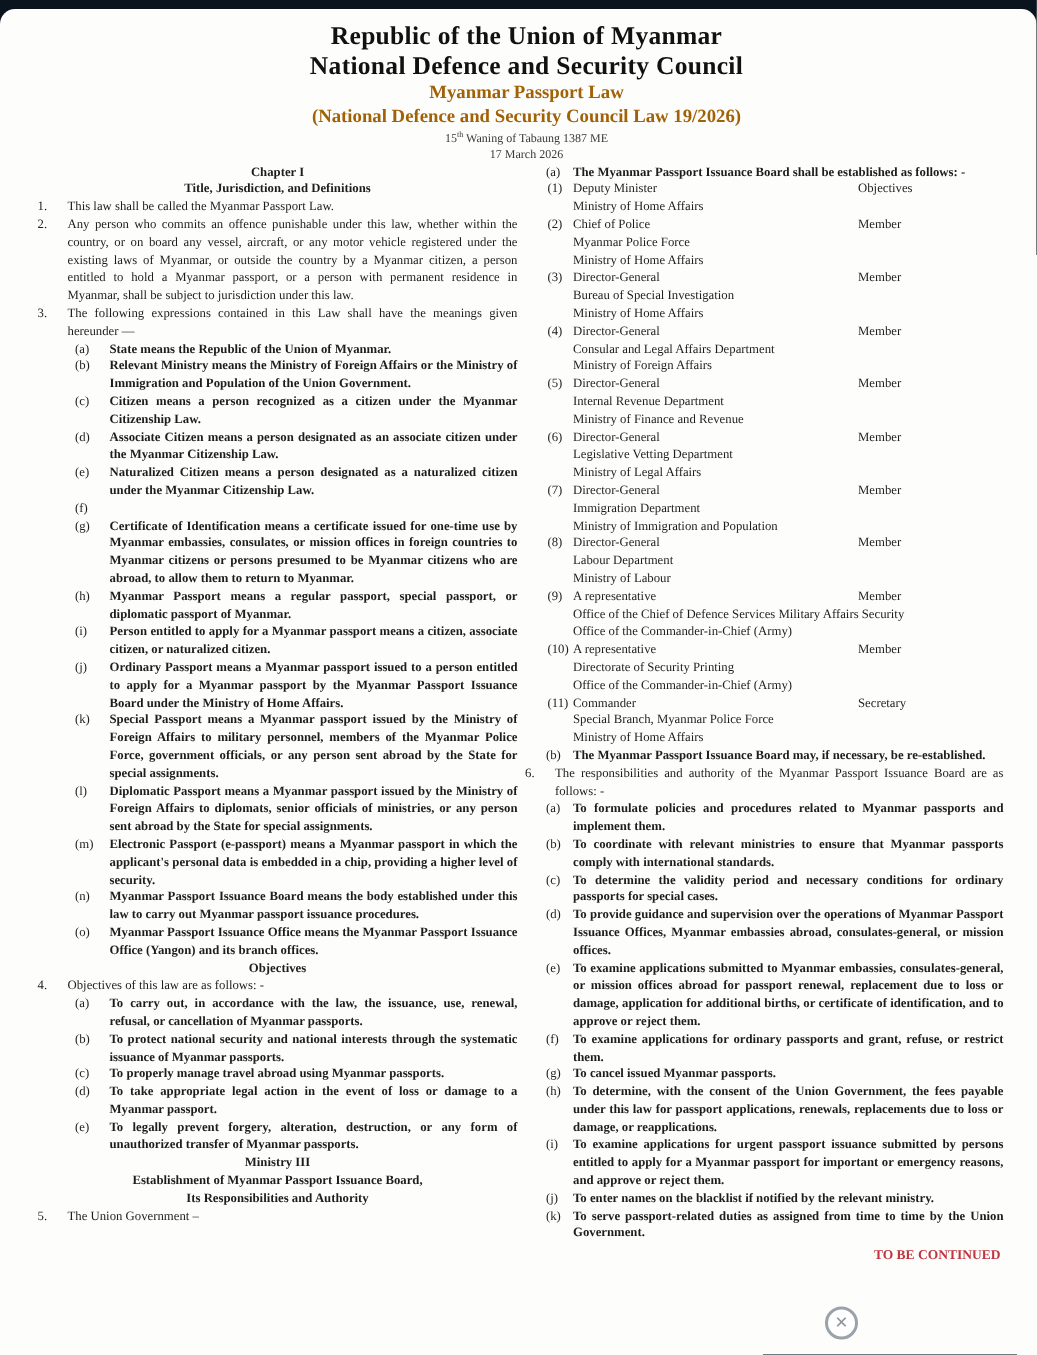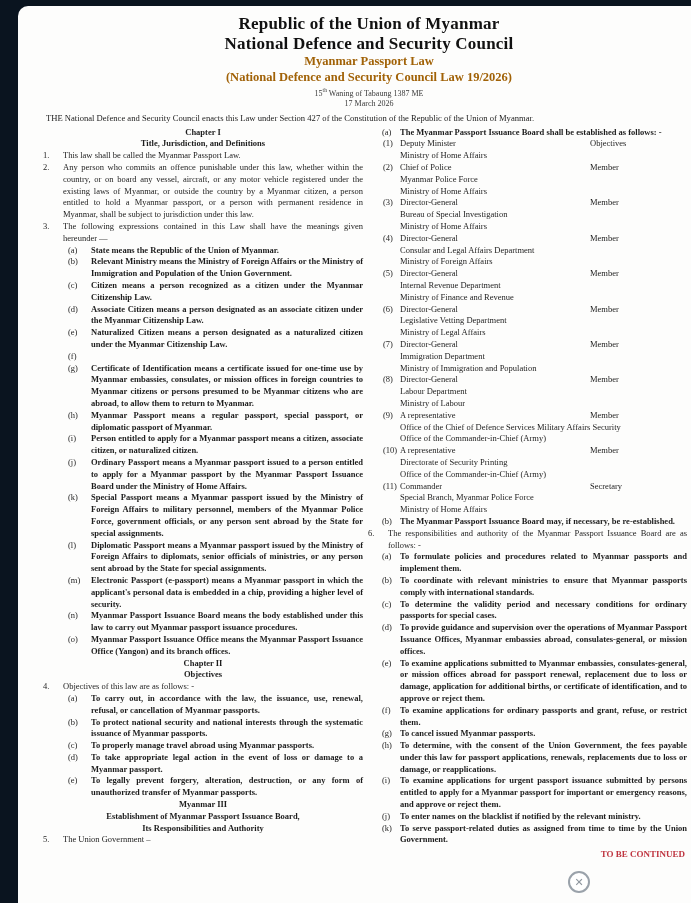--- a/index.html
+++ b/index.html
@@ -1,16 +1,16 @@
 <!DOCTYPE html>
 <html><head>
 <meta charset="utf-8">
 <style>
   html,body{margin:0;padding:0;background:#0a141f;width:691px;height:903px;overflow:hidden;}
-  .stage{position:relative;width:598px;height:903px;margin-left:18px;}
+  .stage{position:relative;width:598px;height:903px;}
   .topbar{position:absolute;top:0;left:0;width:691px;height:7px;background:#0a141f;}
   .sheet{
     position:absolute;top:6px;left:0;width:691px;height:897px;box-sizing:border-box;
     background:#fdfdfc;border-radius:10px 10px 0 0;
     padding:8px 14px 0 25px;
     font-family:"Liberation Serif","DejaVu Serif",serif;color:#1d1d1d;
   }
   header{text-align:center;}
   .t1{font-size:17px;font-weight:bold;line-height:20px;letter-spacing:.2px;color:#111;}
   .law{font-size:12.5px;font-weight:bold;line-height:15.5px;color:#a16207;}
@@ -55,21 +55,20 @@
 
   <div class="sheet">
 
     <header>
       <div class="t1">Republic of the Union of Myanmar</div>
       <div class="t1">National Defence and Security Council</div>
       <div class="law">Myanmar Passport Law</div>
       <div class="law">(National Defence and Security Council Law 19/2026)</div>
       <div class="date"><span>15</span><sup>th</sup><span> Waning of Tabaung 1387 ME</span></div>
       <div class="date">17 March 2026</div>
-      <p class="enact">THE National Defence and Security Council enacts this Law under Section 427 of the Constitution of the Republic of the Union of Myanmar.</p>
     </header>
 
     <div class="cols">
 
       <div class="col left">
         <div class="chap-h">Chapter I</div>
         <div class="chap-h">Title, Jurisdiction, and Definitions</div>
 
         <div class="item">
           <span class="item-num">1.</span>
@@ -153,21 +152,20 @@
               <span class="sub-label">(n)</span>
               <span class="sub-text">Myanmar Passport Issuance Board means the body established under this law to carry out Myanmar passport issuance procedures.</span>
             </div>
 
             <div class="sub">
               <span class="sub-label">(o)</span>
               <span class="sub-text">Myanmar Passport Issuance Office means the Myanmar Passport Issuance Office (Yangon) and its branch offices.</span>
             </div>
           </div>
 
-        <div class="chap-h">Chapter II</div>
         <div class="chap-h">Objectives</div>
 
         <div class="item">
           <span class="item-num">4.</span>
           <span class="item-text">Objectives of this law are as follows: -</span>
         </div>
         <div>
 
             <div class="sub">
               <span class="sub-label">(a)</span>
@@ -188,21 +186,21 @@
               <span class="sub-label">(d)</span>
               <span class="sub-text">To take appropriate legal action in the event of loss or damage to a Myanmar passport.</span>
             </div>
 
             <div class="sub">
               <span class="sub-label">(e)</span>
               <span class="sub-text">To legally prevent forgery, alteration, destruction, or any form of unauthorized transfer of Myanmar passports.</span>
             </div>
           </div>
 
-        <div class="chap-h">Myanmar III</div>
+        <div class="chap-h">Ministry III</div>
         <div class="chap-h">Establishment of Myanmar Passport Issuance Board,</div>
         <div class="chap-h">Its Responsibilities and Authority</div>
 
         <div class="item">
           <span class="item-num">5.</span>
           <span class="item-text">The Union Government –</span>
         </div>
       </div>
 
       <div class="col right">

